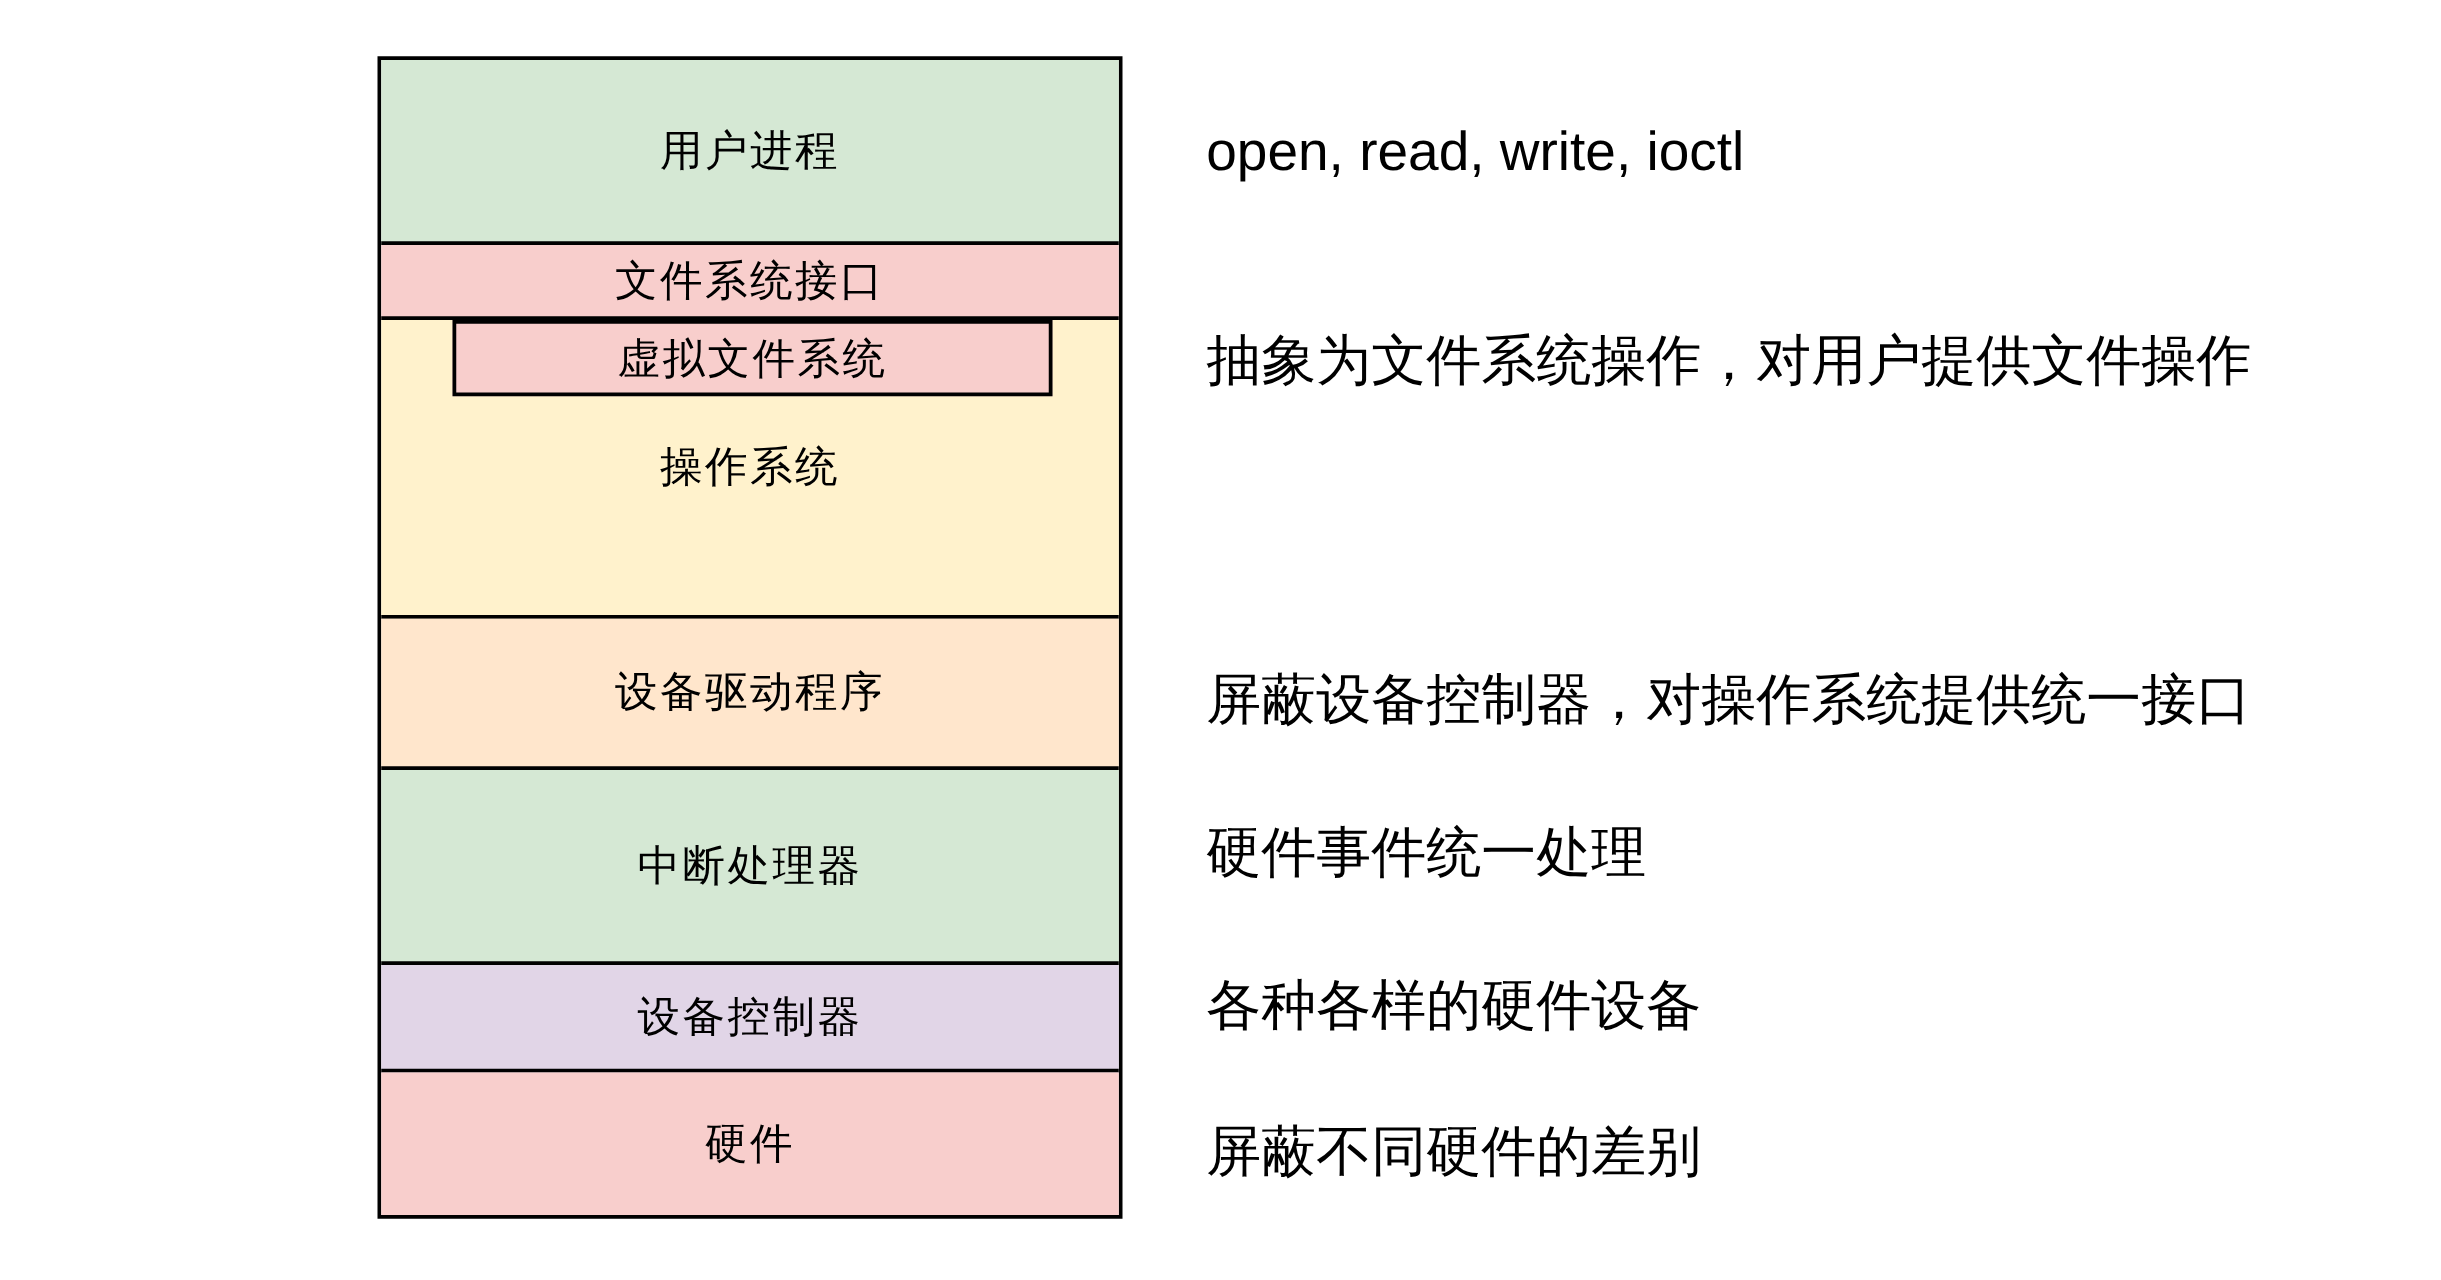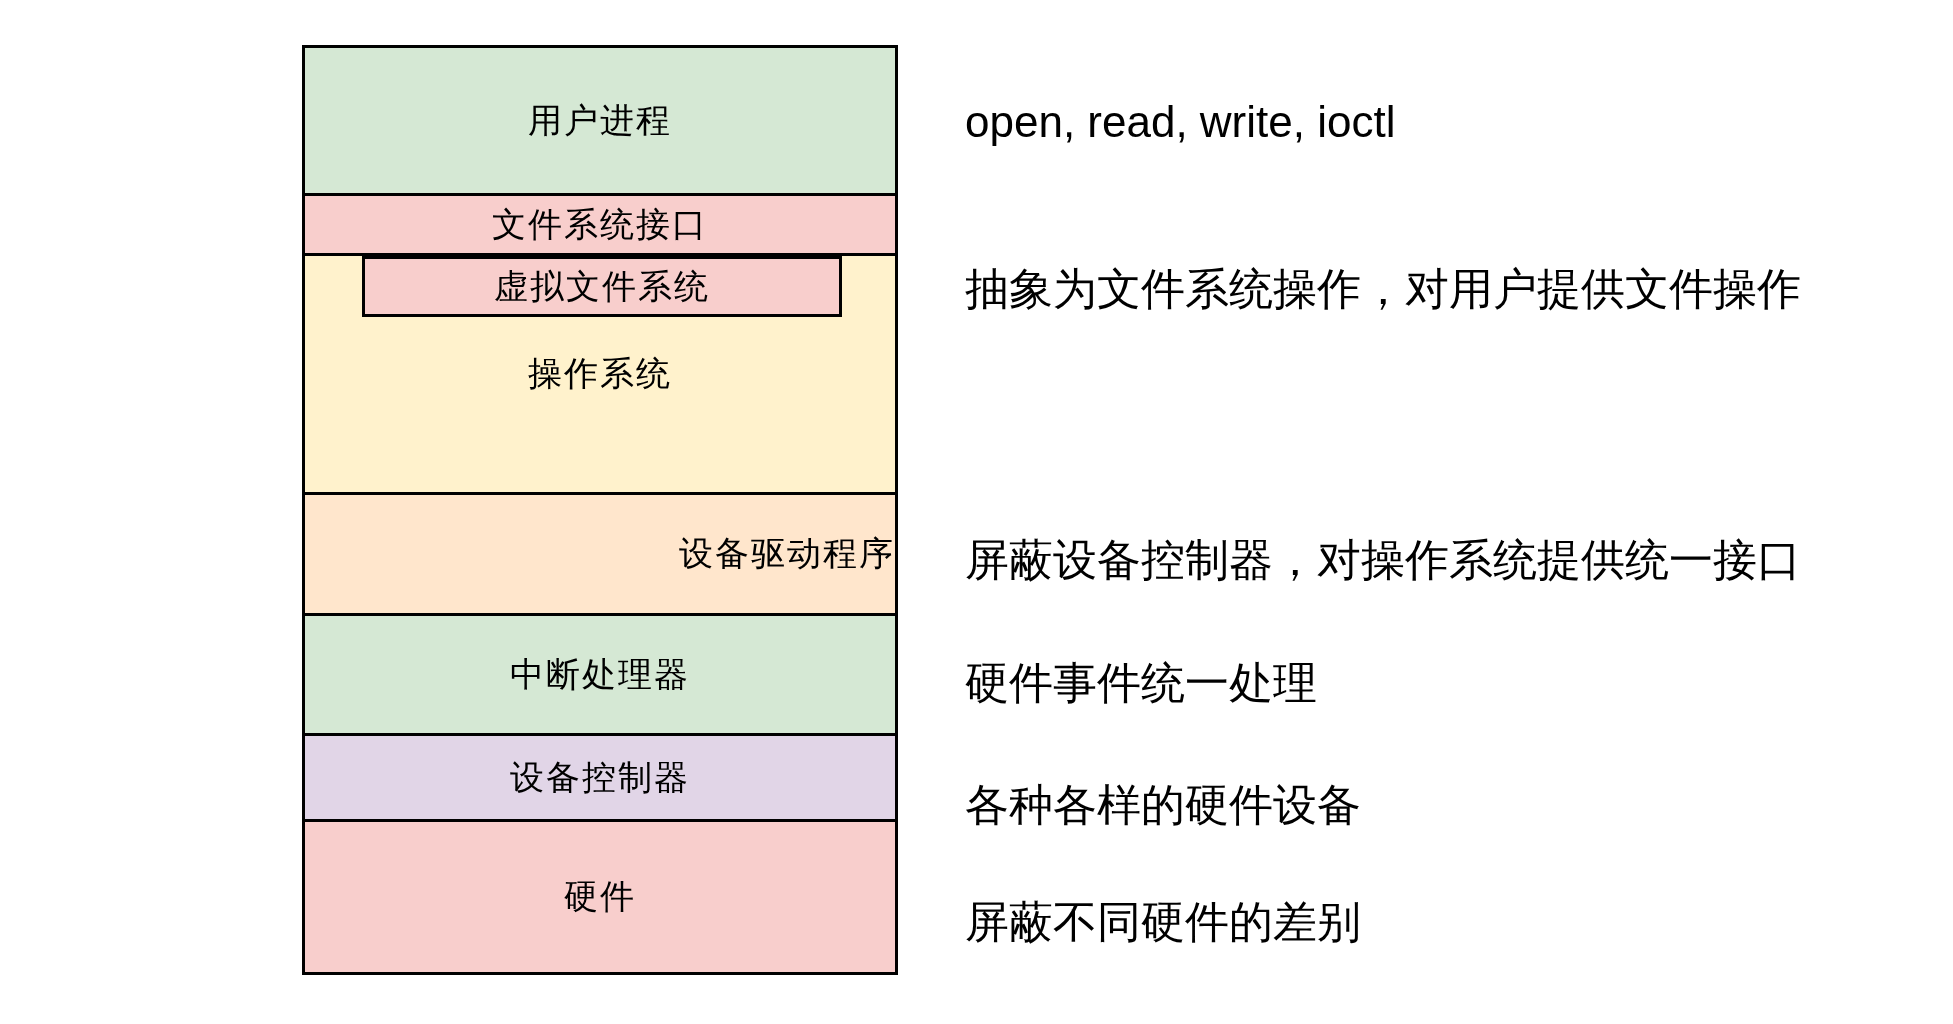--- a/index.html
+++ b/index.html
@@ -31,21 +31,21 @@
   .layer-label {
     font-size: 34px;
     letter-spacing: 2px;
     color: #000;
     white-space: nowrap;
   }
   .h-user      { height: 148px; }
   .h-fsif      { height: 60px; text-align: right;  }
   .h-os        { height: 239px; }
   .h-driver    { height: 121px; }
-  .h-interrupt { height: 120px; }
+  .h-interrupt { height: 156px; }
   .h-ctrl      { height: 86px; }
 
   
   .vfs-box {
     position: absolute;
     left: 57px; top: 0;
     width: 480px; height: 61px;
     border: 3px solid #000;
     box-sizing: border-box;
     display: flex; align-items: center; justify-content: center;
@@ -82,21 +82,21 @@
       <span class="layer-label">文件系统接口</span>
     </div>
 
     <div class="layer h-os" style="background-color: rgb(255, 242, 204);">
       <div class="vfs-box" style="background-color: rgb(248, 206, 204);">
         <span class="layer-label">虚拟文件系统</span>
       </div>
       <span class="layer-label">操作系统</span>
     </div>
 
-    <div class="layer h-driver" style="background-color: rgb(255, 230, 204); justify-content: flex-end;">
+    <div class="layer h-driver" style="background-color: rgb(255, 230, 204);">
       <span class="layer-label">设备驱动程序</span>
     </div>
 
     <div class="layer h-interrupt" style="background-color: rgb(213, 232, 212);">
       <span class="layer-label">中断处理器</span>
     </div>
 
     <div class="layer h-ctrl" style="background-color: rgb(225, 213, 231);">
       <span class="layer-label">设备控制器</span>
     </div>

